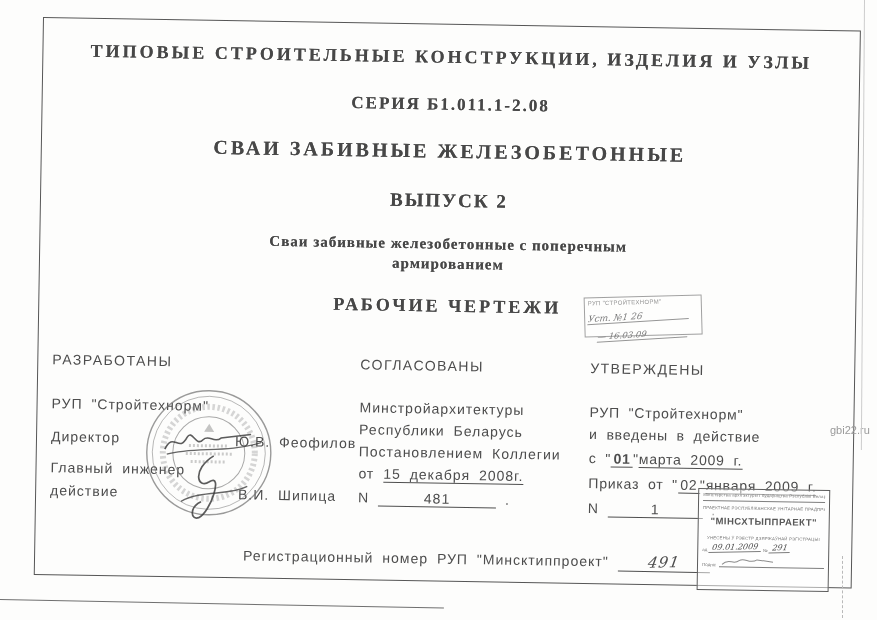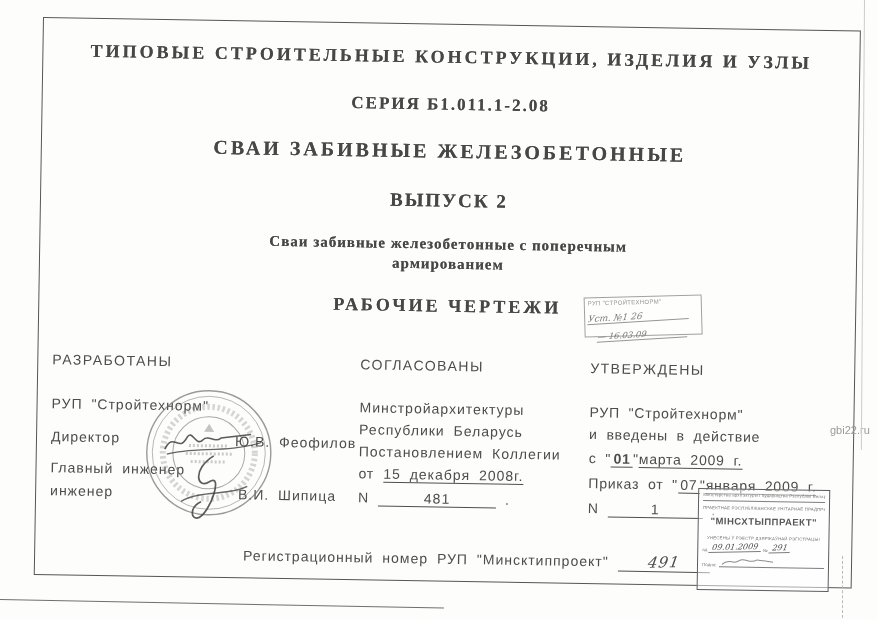--- a/index.html
+++ b/index.html
@@ -91,21 +91,21 @@
     <div class="s2 hand">Уст. №1  26</div>
     <div class="s3 hand">— 16.03.09</div>
   </div>
 
   <div class="col draft" style="left:10px;top:333px;width:322px;height:180px;">
     <div class="line" style="top:0;left:4px;letter-spacing:1.5px;">РАЗРАБОТАНЫ</div>
     <div class="line" style="top:44px;left:4px;">РУП "Стройтехнорм"</div>
     <div class="line" style="top:77px;left:4px;">Директор</div>
     <div class="name-abs draft" style="left:188px;top:79px;">Ю.В. Феофилов</div>
     <div class="line" style="top:108px;left:4px;">Главный инженер</div>
-    <div class="line" style="top:131px;left:4px;">инженер</div>
+    <div class="line" style="top:131px;left:4px;">действие</div>
     <div class="name-abs draft" style="left:192px;top:132px;">В.И. Шипица</div>
 
     <svg style="left:97px;top:34px;" width="130" height="130" viewBox="0 0 130 130">
       <circle cx="65" cy="65" r="62" fill="none" stroke="#6f6f6f" stroke-width="1.4" opacity=".7"></circle>
       <circle cx="65" cy="65" r="56.5" fill="none" stroke="#6f6f6f" stroke-width=".9" opacity=".55"></circle>
       <circle cx="65" cy="65" r="36" fill="none" stroke="#6f6f6f" stroke-width="1" opacity=".6"></circle>
       <circle cx="65" cy="65" r="46" fill="none" stroke="#6f6f6f" stroke-width="6" stroke-dasharray="2.5 2.6" opacity=".28"></circle>
       <path d="M45,58 h40 M42,66 h46 M47,74 h36" stroke="#6f6f6f" stroke-width="3" stroke-dasharray="2 2" opacity=".35"></path>
       <path d="M60,44 l5,-8 5,8 z" fill="#6f6f6f" opacity=".4"></path>
     </svg>
@@ -140,21 +140,21 @@
   <div class="col draft" style="left:552px;top:333px;width:268px;height:170px;letter-spacing:.8px;">
     <div class="line" style="top:0;letter-spacing:1.5px;">УТВЕРЖДЕНЫ</div>
     <div class="line" style="top:44px;">РУП "Стройтехнорм"</div>
     <div class="line" style="top:66px;">и введены в действие</div>
     <div class="line" style="top:90px;">
       <span>с</span>
       <span>"</span><span class="uline ucenter" style="width:22px;font-weight:bold;">01</span><span>"</span><span class="uline">марта 2009 г.</span>
     </div>
     <div class="line" style="top:115px;">
       <span>Приказ от</span>
-      <span>"</span><span class="uline ucenter" style="width:22px;">07</span><span>"</span><span class="uline">января 2009 г.</span>
+      <span>"</span><span class="uline ucenter" style="width:22px;">02</span><span>"</span><span class="uline">января 2009 г.</span>
     </div>
     <div class="line" style="top:140px;">
       <span>N</span>
       <span class="uline ucenter" style="width:95px;">1</span>
       <span>.</span>
     </div>
   </div>
 
   <div class="draft" style="position:absolute;left:208px;top:526px;">
     <span>Регистрационный номер РУП "Минсктиппроект"</span>

